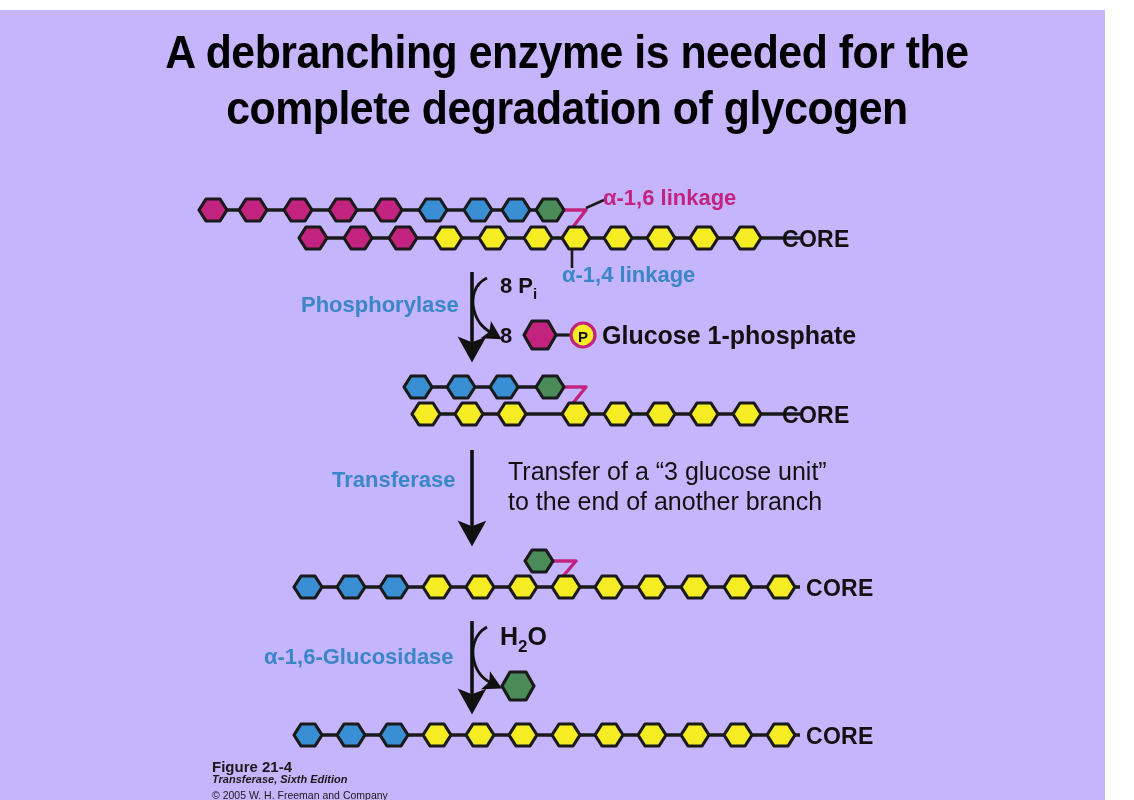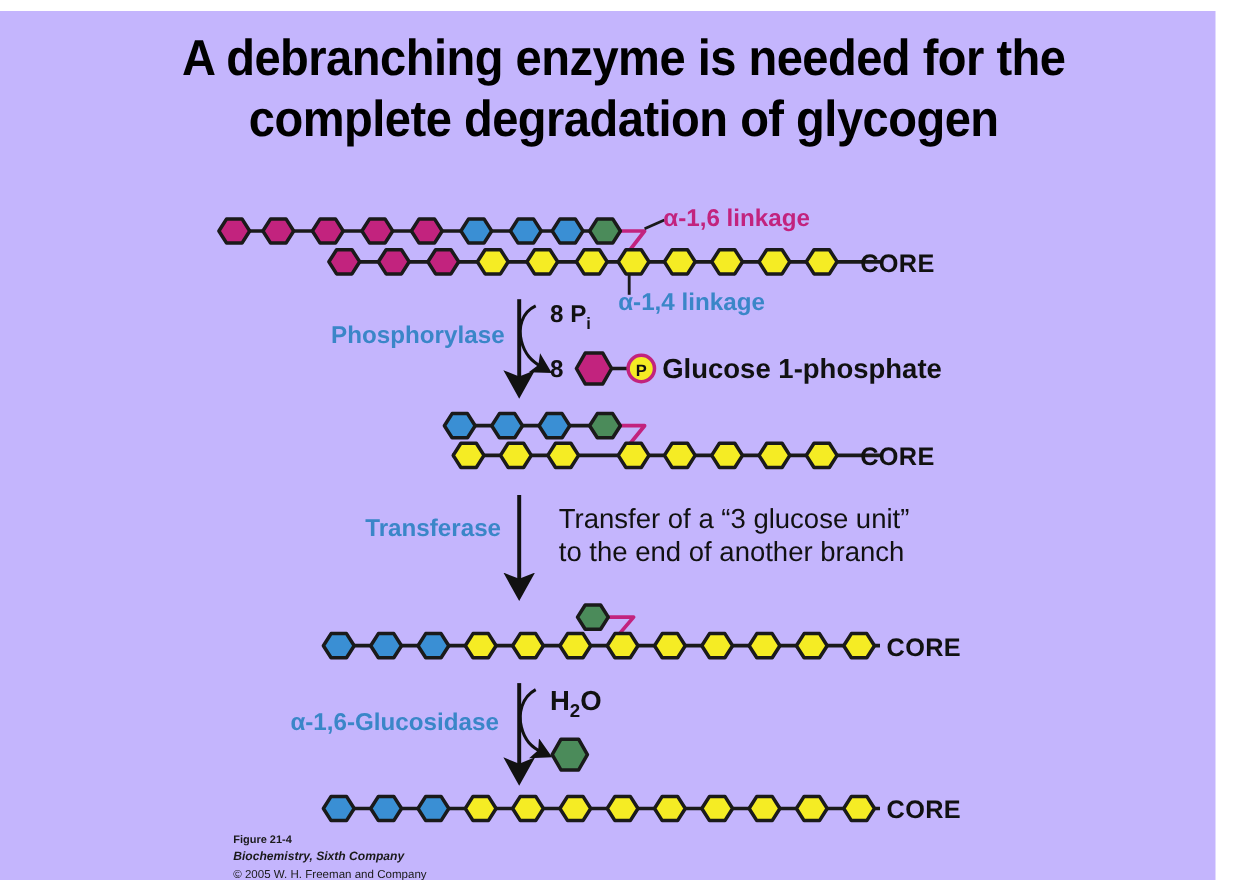--- a/index.html
+++ b/index.html
@@ -46,21 +46,21 @@
     width: 1134px;
     height: 800px;
   }
   .cap {
     position: absolute;
     left: 212px;
     font-family: "Liberation Sans", sans-serif;
     color: #1a1a1a;
     white-space: nowrap;
   }
-  .cap-fig { top: 748px; font-size: 10px; font-weight: bold; }
+  .cap-fig { top: 748px; font-size: 15px; font-weight: bold; }
   .cap-book { top: 763px; font-size: 11px; font-weight: bold; font-style: italic; }
   .cap-copy { top: 779px; font-size: 10.5px; font-weight: normal; }
   .lbl {
     font-family: "Liberation Sans", sans-serif;
     font-weight: bold;
   }
 </style>
 </head>
 <body>
 
@@ -237,16 +237,16 @@
         <polygon points="638,725 645,714 659,714 666,725 659,736 645,736" fill="#F5EC24" stroke="#1a1a1a" stroke-width="3.2" stroke-linejoin="round"></polygon>
         <polygon points="681,725 688,714 702,714 709,725 702,736 688,736" fill="#F5EC24" stroke="#1a1a1a" stroke-width="3.2" stroke-linejoin="round"></polygon>
         <polygon points="724,725 731,714 745,714 752,725 745,736 731,736" fill="#F5EC24" stroke="#1a1a1a" stroke-width="3.2" stroke-linejoin="round"></polygon>
         <polygon points="767,725 774,714 788,714 795,725 788,736 774,736" fill="#F5EC24" stroke="#1a1a1a" stroke-width="3.2" stroke-linejoin="round"></polygon>
       </g>
       <text class="lbl" x="806" y="734" font-size="23" fill="#111111" letter-spacing="0.3">CORE</text>
     </g>
   </svg>
 
   <div class="cap cap-fig">Figure 21-4</div>
-  <div class="cap cap-book">Biochemistry, Sixth Company</div>
+  <div class="cap cap-book">Transferase, Sixth Edition</div>
   <div class="cap cap-copy">© 2005 W. H. Freeman and Company</div>
 
 </div>
 
 </body></html>

